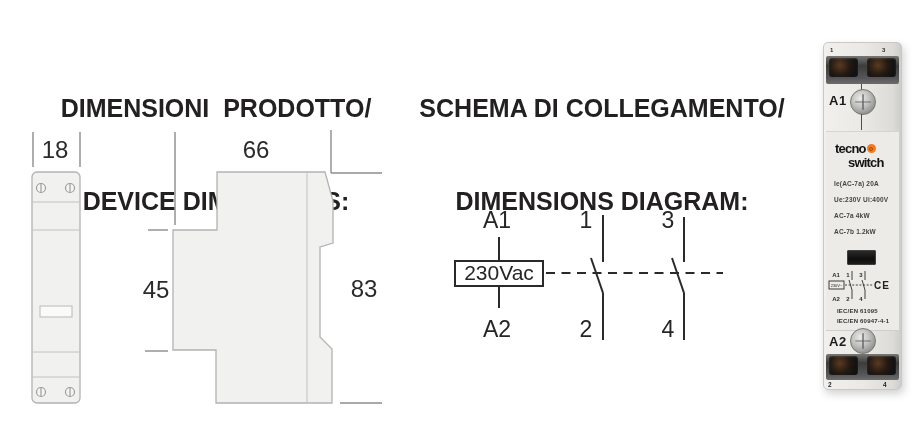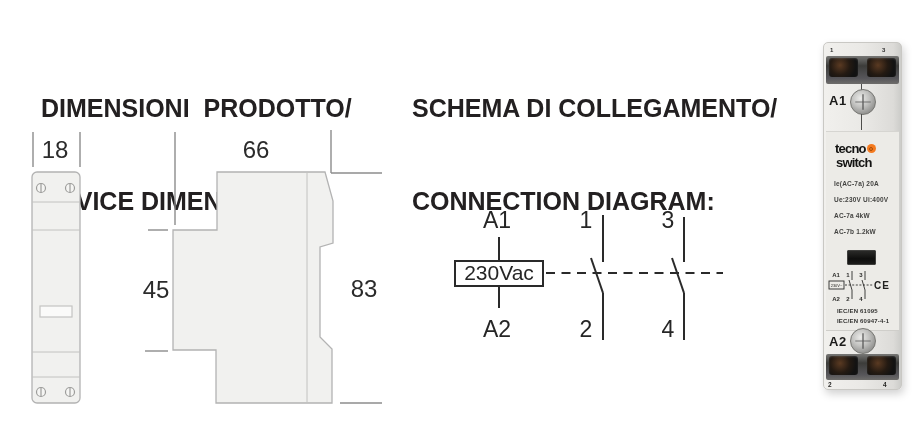--- a/index.html
+++ b/index.html
@@ -1,20 +1,20 @@
 <!DOCTYPE html>
 <html><head>
 <meta charset="utf-8">
 <style>
   html,body{margin:0;padding:0;background:#fff;}
   .canvas{position:relative;width:921px;height:431px;background:#ffffff;overflow:hidden;
           font-family:"Liberation Sans",sans-serif;}
   .sec-title{position:absolute;font-size:25px;font-weight:bold;color:#232021;
              line-height:31px;letter-spacing:0px;white-space:pre-wrap;}
-  .sec-title div{white-space:pre-wrap;}
+  .sec-title div{white-space:pre-wrap;text-align:center;}
   svg text{font-family:"Liberation Sans",sans-serif;}
   .dwg{position:absolute;}
   
   .module{position:absolute;left:823px;top:42px;width:77px;height:346px;
           background:linear-gradient(90deg,#f1f0ed 0%,#eae9e6 50%,#dcdbd8 90%,#ccccc9 100%);
           border:1px solid #c9c8c4;border-radius:5px;box-shadow:2px 4px 9px rgba(0,0,0,.18);}
   .tlabel{position:absolute;font-size:6px;font-weight:bold;color:#2e2e2e;}
   .tblock{position:absolute;left:2px;right:2px;height:28px;border-radius:2px;
           background:linear-gradient(180deg,#777775 0%,#3c3c3a 35%,#57565a 80%,#6e6d6b 100%);}
   .twell{position:absolute;top:2px;width:29px;height:19px;border-radius:3px;
@@ -27,21 +27,21 @@
   .wireline{position:absolute;width:1px;background:#4d4d4b;}
   .coil-term{position:absolute;font-size:13px;font-weight:bold;color:#1b1b1a;letter-spacing:.5px;}
   .label-area{position:absolute;left:2px;right:2px;top:88px;height:198px;background:#ecebe7;
               border-top:1px solid #d6d5d1;border-bottom:1px solid #cfceca;}
   .brand{position:absolute;left:9px;top:10px;line-height:14px;color:#131312;
          font-weight:bold;font-size:13px;letter-spacing:-.8px;}
   .brand-dot{display:inline-block;width:9px;height:9px;border-radius:50%;background:#f47a1f;
              margin-left:1px;position:relative;top:0px;}
   .brand-dot span{position:absolute;left:2.5px;top:2.5px;width:4px;height:4px;border-radius:50%;
                   border:1px solid #a64d08;box-sizing:border-box;}
-  .brand-l2{margin-left:1px;}
+  .brand-l2{margin-left:13px;}
   .specs{position:absolute;left:8px;top:48px;font-size:6.5px;font-weight:bold;color:#434341;
          letter-spacing:.2px;}
   .specs div{height:16px;}
   .window{position:absolute;left:21px;top:118px;width:27px;height:13px;border-radius:1px;
           border:1px solid #3e3e3c;background:linear-gradient(180deg,#2a2a28,#0e0e0d 60%,#1c1c1a);}
   .mini-svg{position:absolute;left:2px;top:136px;}
   .standards{position:absolute;left:11px;top:174px;font-size:6px;font-weight:bold;color:#323230;
              letter-spacing:.2px;line-height:10px;}
   .blabel{position:absolute;font-size:6.5px;font-weight:bold;color:#262624;}
 </style>
@@ -50,21 +50,21 @@
 
 <div class="canvas">
 
   <div class="sec-title" style="left:41px;top:31px;width:350px;">
     <div>DIMENSIONI  PRODOTTO/</div>
     <div>DEVICE DIMENSIONS:</div>
   </div>
 
   <div class="sec-title" style="left:412px;top:31px;width:380px;">
     <div>SCHEMA DI COLLEGAMENTO/</div>
-    <div>CONNECTION DIAGRAM:</div>
+    <div>DIMENSIONS DIAGRAM:</div>
   </div>
 
   <svg class="dwg" style="left:20px;top:125px;" width="72" height="290" viewBox="0 0 72 290">
     <g stroke="#8c8c8c" stroke-width="1.4">
       <line x1="13" y1="7" x2="13" y2="42"></line>
       <line x1="60" y1="7" x2="60" y2="42"></line>
     </g>
     <text x="35" y="33" font-size="24" fill="#2b2b2b" text-anchor="middle">18</text>
     <rect x="12" y="47" width="48" height="231" rx="5" fill="#f1f1ef" stroke="#b3b3b3" stroke-width="1.3"></rect>
     <g stroke="#c2c2c0" stroke-width="1">

